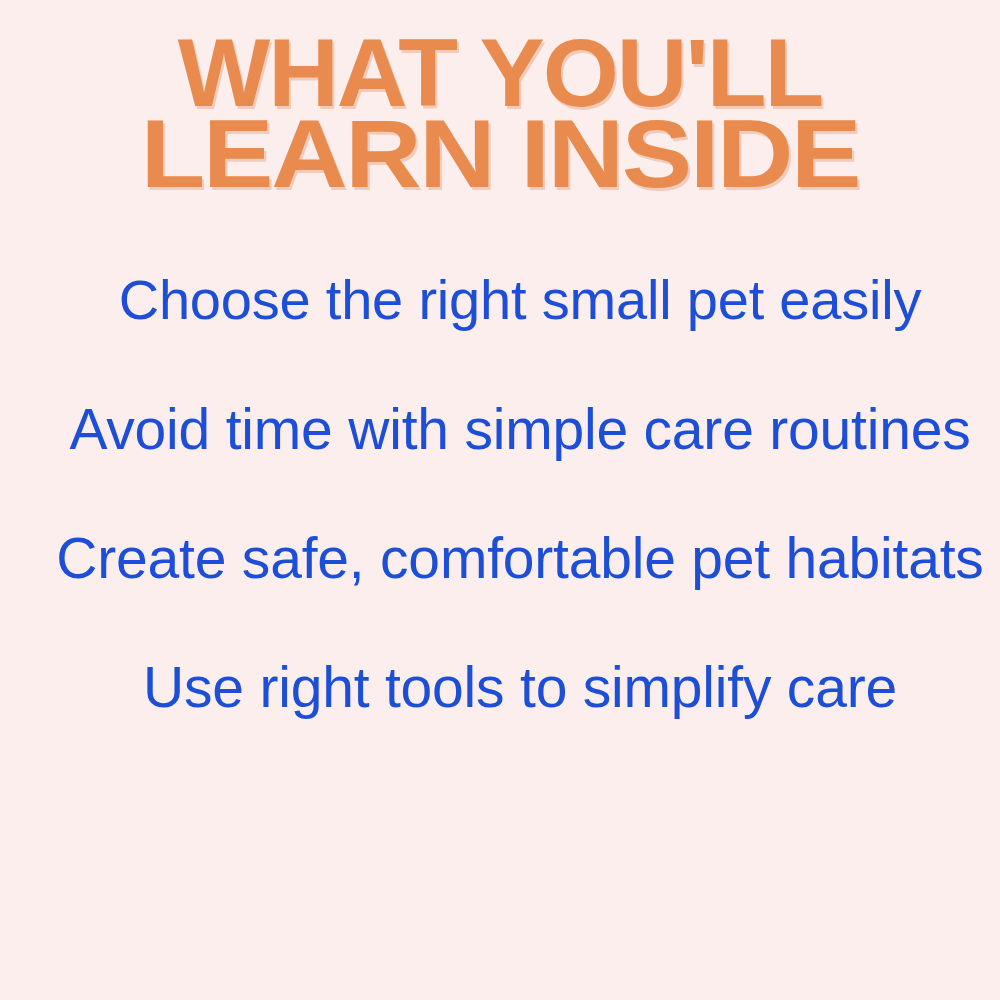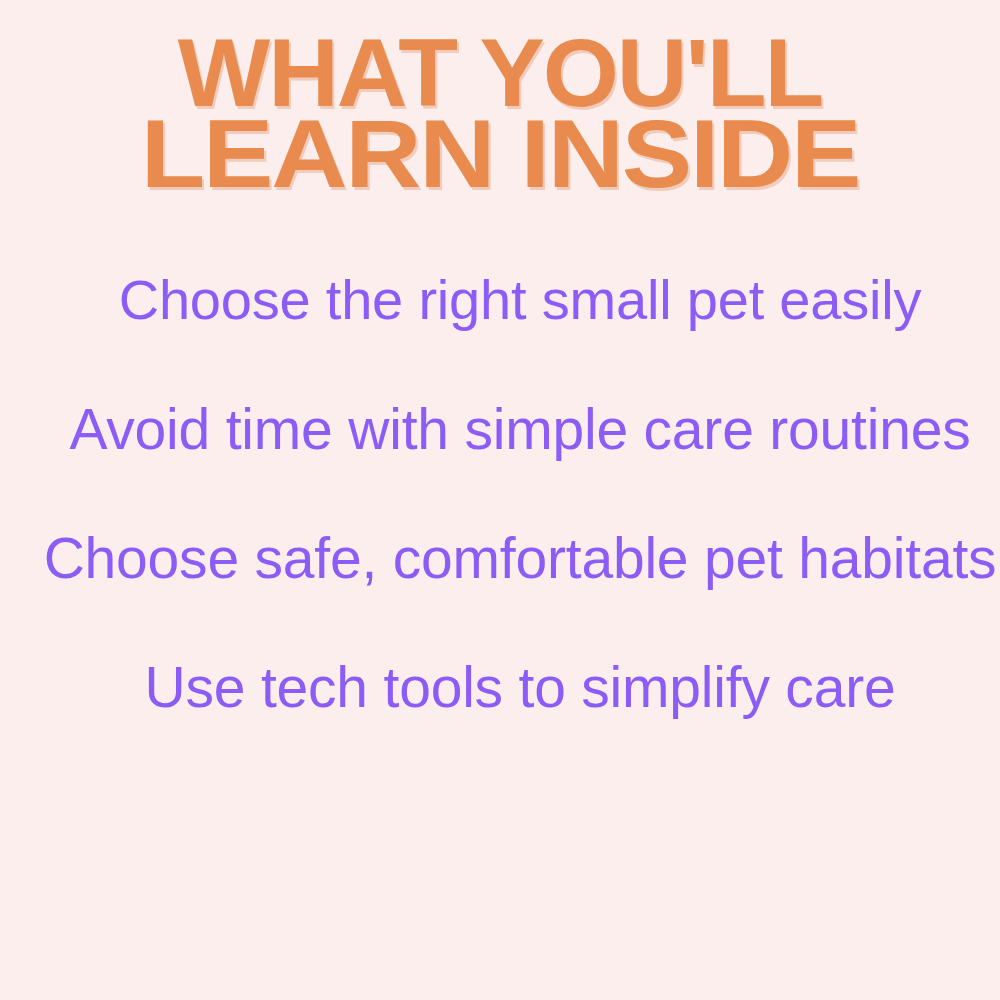--- a/index.html
+++ b/index.html
@@ -64,21 +64,21 @@
   .benefits {
     position: absolute;
     left: 0;
     top: 272px;
     width: 1000px;
     text-align: center;
   }
 
   .benefit-line {
     display: block;
-    color: #8b5cf6;
+    color: #1d4ed8;
     font-family: "Liberation Sans Narrow", "Liberation Sans", "DejaVu Sans", sans-serif;
     font-weight: 400;
     font-size: 57px;
     line-height: 1;
     letter-spacing: -0.2px;
     white-space: nowrap;
     height: 129px;
     margin-left: 40px;
   }
 
@@ -94,17 +94,17 @@
 <div class="poster">
 
   <div class="heading-block">
     <span class="heading-line line-1">WHAT YOU'LL</span>
     <span class="heading-line line-2">LEARN INSIDE</span>
   </div>
 
   <div class="benefits">
     <span class="benefit-line">Choose the right small pet easily</span>
     <span class="benefit-line">Avoid time with simple care routines</span>
-    <span class="benefit-line">Choose safe, comfortable pet habitats</span>
-    <span class="benefit-line">Use tech tools to simplify care</span>
+    <span class="benefit-line">Create safe, comfortable pet habitats</span>
+    <span class="benefit-line">Use right tools to simplify care</span>
   </div>
 
 </div>
 
 </body></html>

